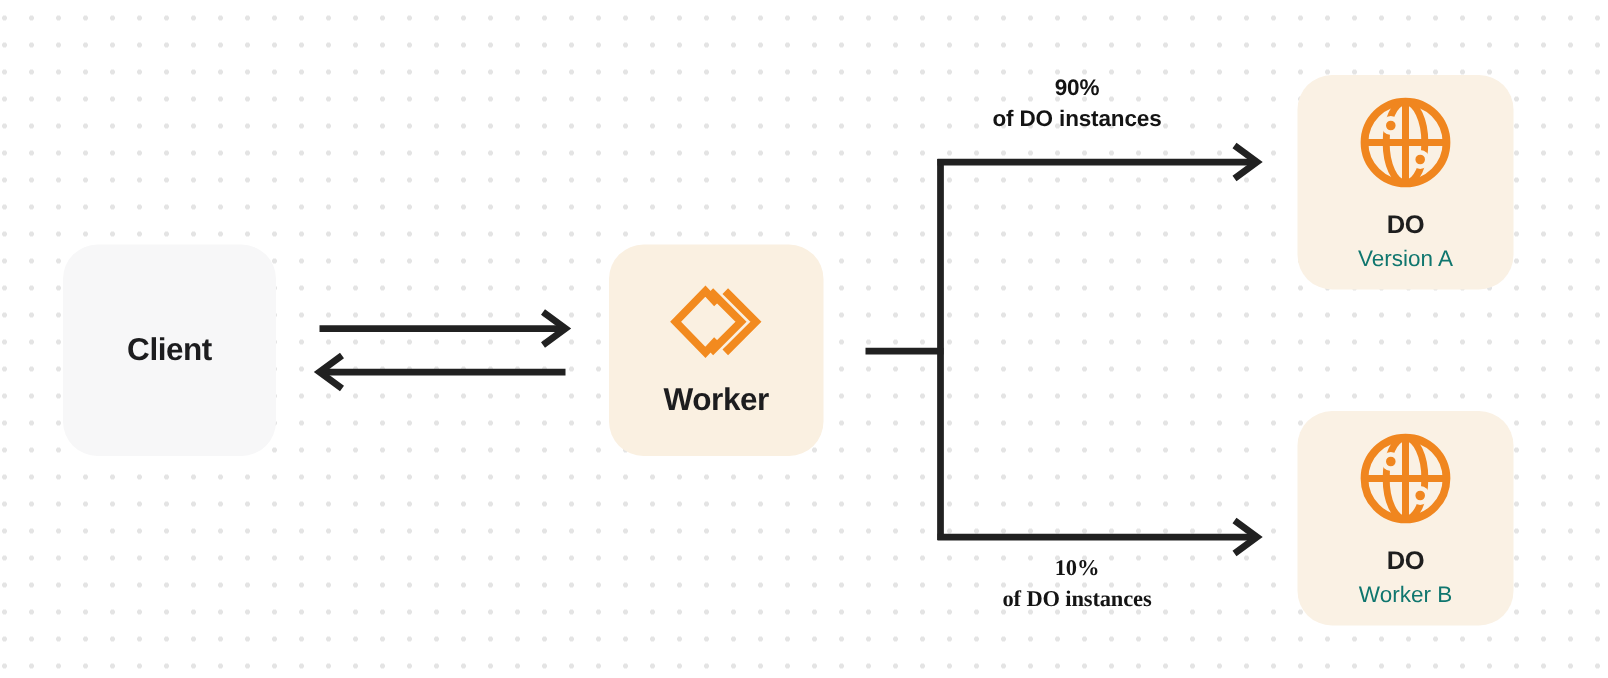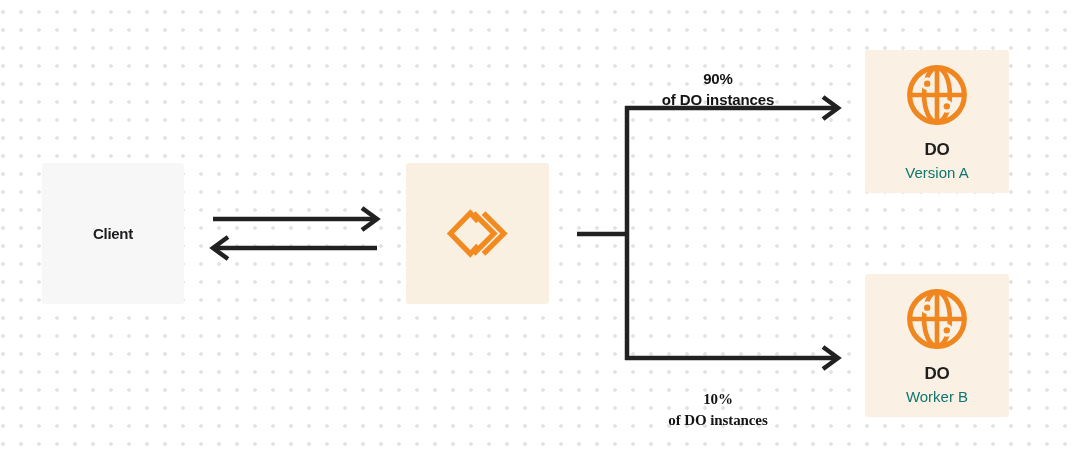--- a/index.html
+++ b/index.html
@@ -27,26 +27,26 @@
     stroke-width: 4.5;
     fill: none;
     stroke-linejoin: miter;
   }
   .node {
     position: absolute;
     display: flex;
     flex-direction: column;
     align-items: center;
     justify-content: center;
-    border-radius: 3px;
+    border-radius: 23px;
   }
   .node-gray { background: #f7f7f8; }
   .node-cream { background: #faf0e1; }
   .big-label {
-    font-size: 15px;
+    font-size: 21px;
     font-weight: 700;
     color: #1d1d1f;
     letter-spacing: -0.3px;
     text-align: center;
   }
   .client-node { left: 42px; top: 163px; width: 142px; height: 141px; }
   .worker-node { left: 406px; top: 163px; width: 143px; height: 141px; gap: 14px; }
   .do-node { width: 144px; height: 143px; background: #faf1e4; gap: 0; }
   .do-a-node { left: 865px; top: 50px; }
   .do-b-node { left: 865px; top: 274px; }
@@ -66,21 +66,20 @@
   .edge-label {
     position: absolute;
     left: 618px;
     width: 200px;
     text-align: center;
     font-size: 15px;
     font-weight: 700;
     color: #141414;
     line-height: 21px;
     letter-spacing: -0.1px;
-    margin-top: 20px;
   }
   .edge-label-top { top: 48px; }
   .edge-label-bottom { top: 369px; font-family: Liberation Serif, serif; }
   .edge-label span { display: block; }
   .icon { line-height: 0; }
 </style>
 </head>
 <body>
 
 <div class="canvas">
@@ -117,20 +116,21 @@
   </div>
 
   <div class="node node-cream worker-node">
     <span class="icon">
       <svg width="64" height="53" viewBox="0 0 116 96" fill="none">
         <path d="M58 26 L44 11 L8 48 L44 85 L58 70" stroke="#F28A1F" stroke-width="9.5"></path>
         <path d="M50 11 L87 48 L50 85" stroke="#F28A1F" stroke-width="9.5"></path>
         <path d="M68 11 L105 48 L68 85" stroke="#F28A1F" stroke-width="9.5"></path>
       </svg>
     </span>
+    <span class="big-label">Worker</span>
   </div>
 
   <div class="edge-label edge-label-top">
     <span>90%</span>
     <span>of DO instances</span>
   </div>
 
   <div class="edge-label edge-label-bottom">
     <span>10%</span>
     <span>of DO instances</span>

